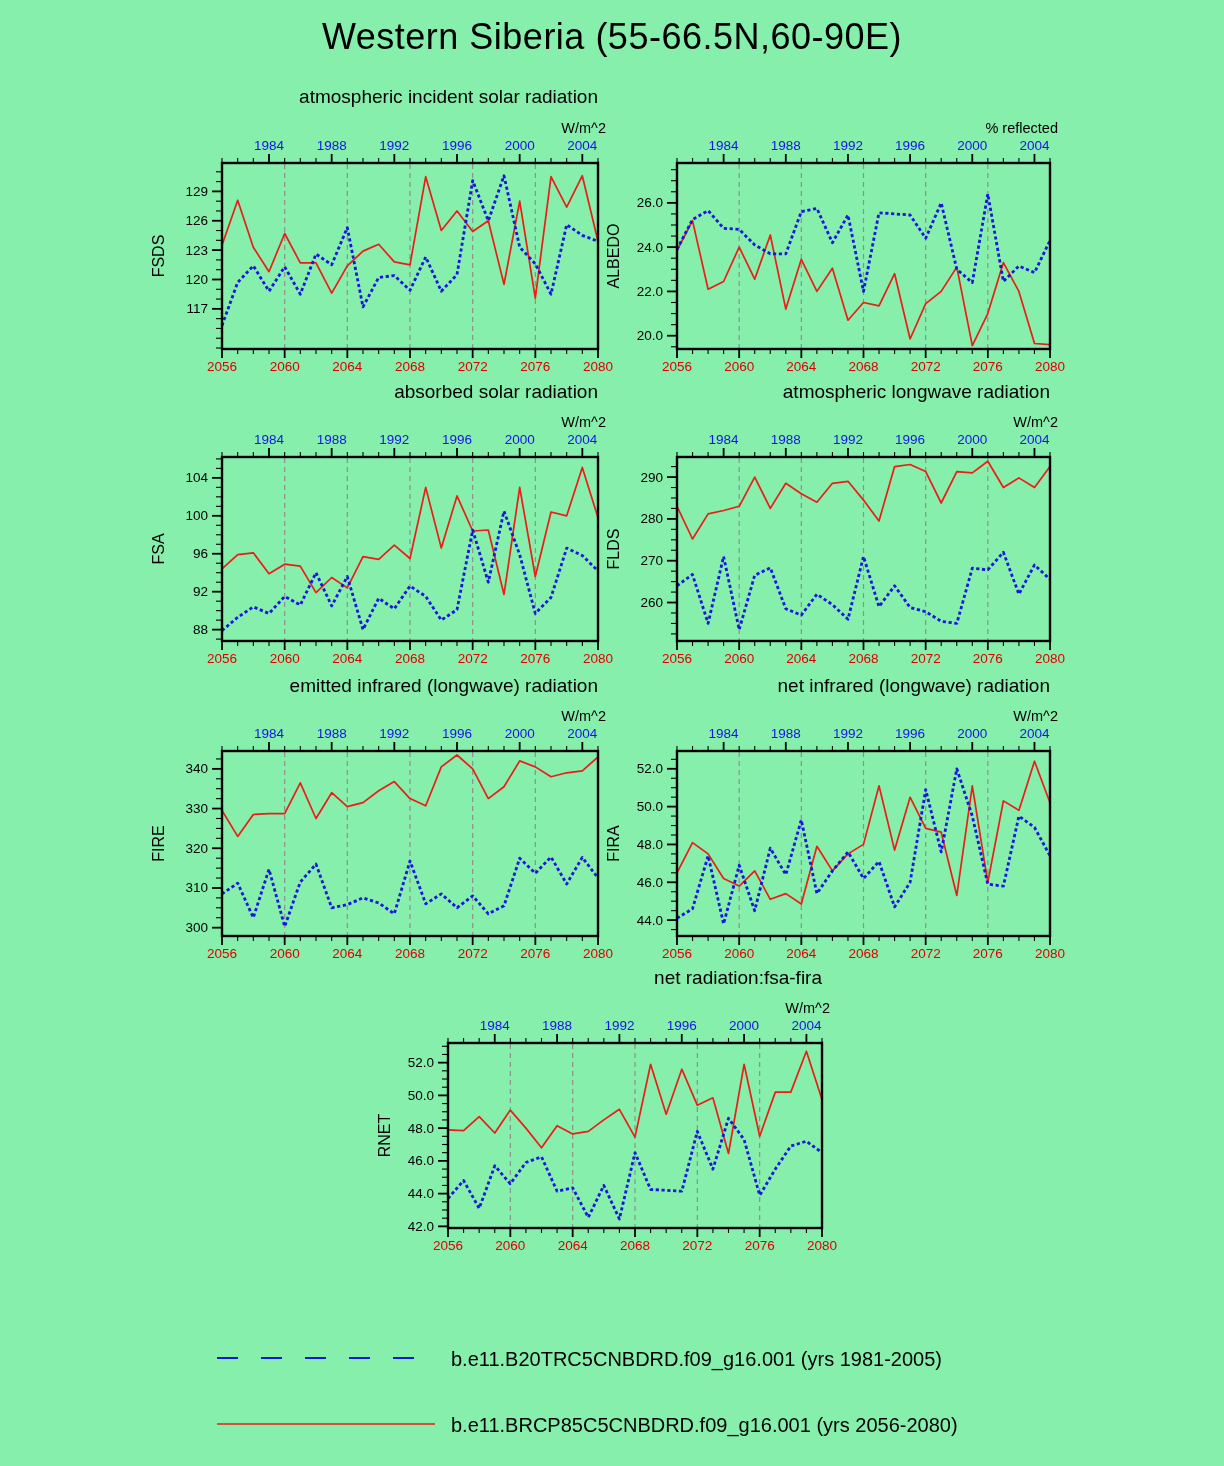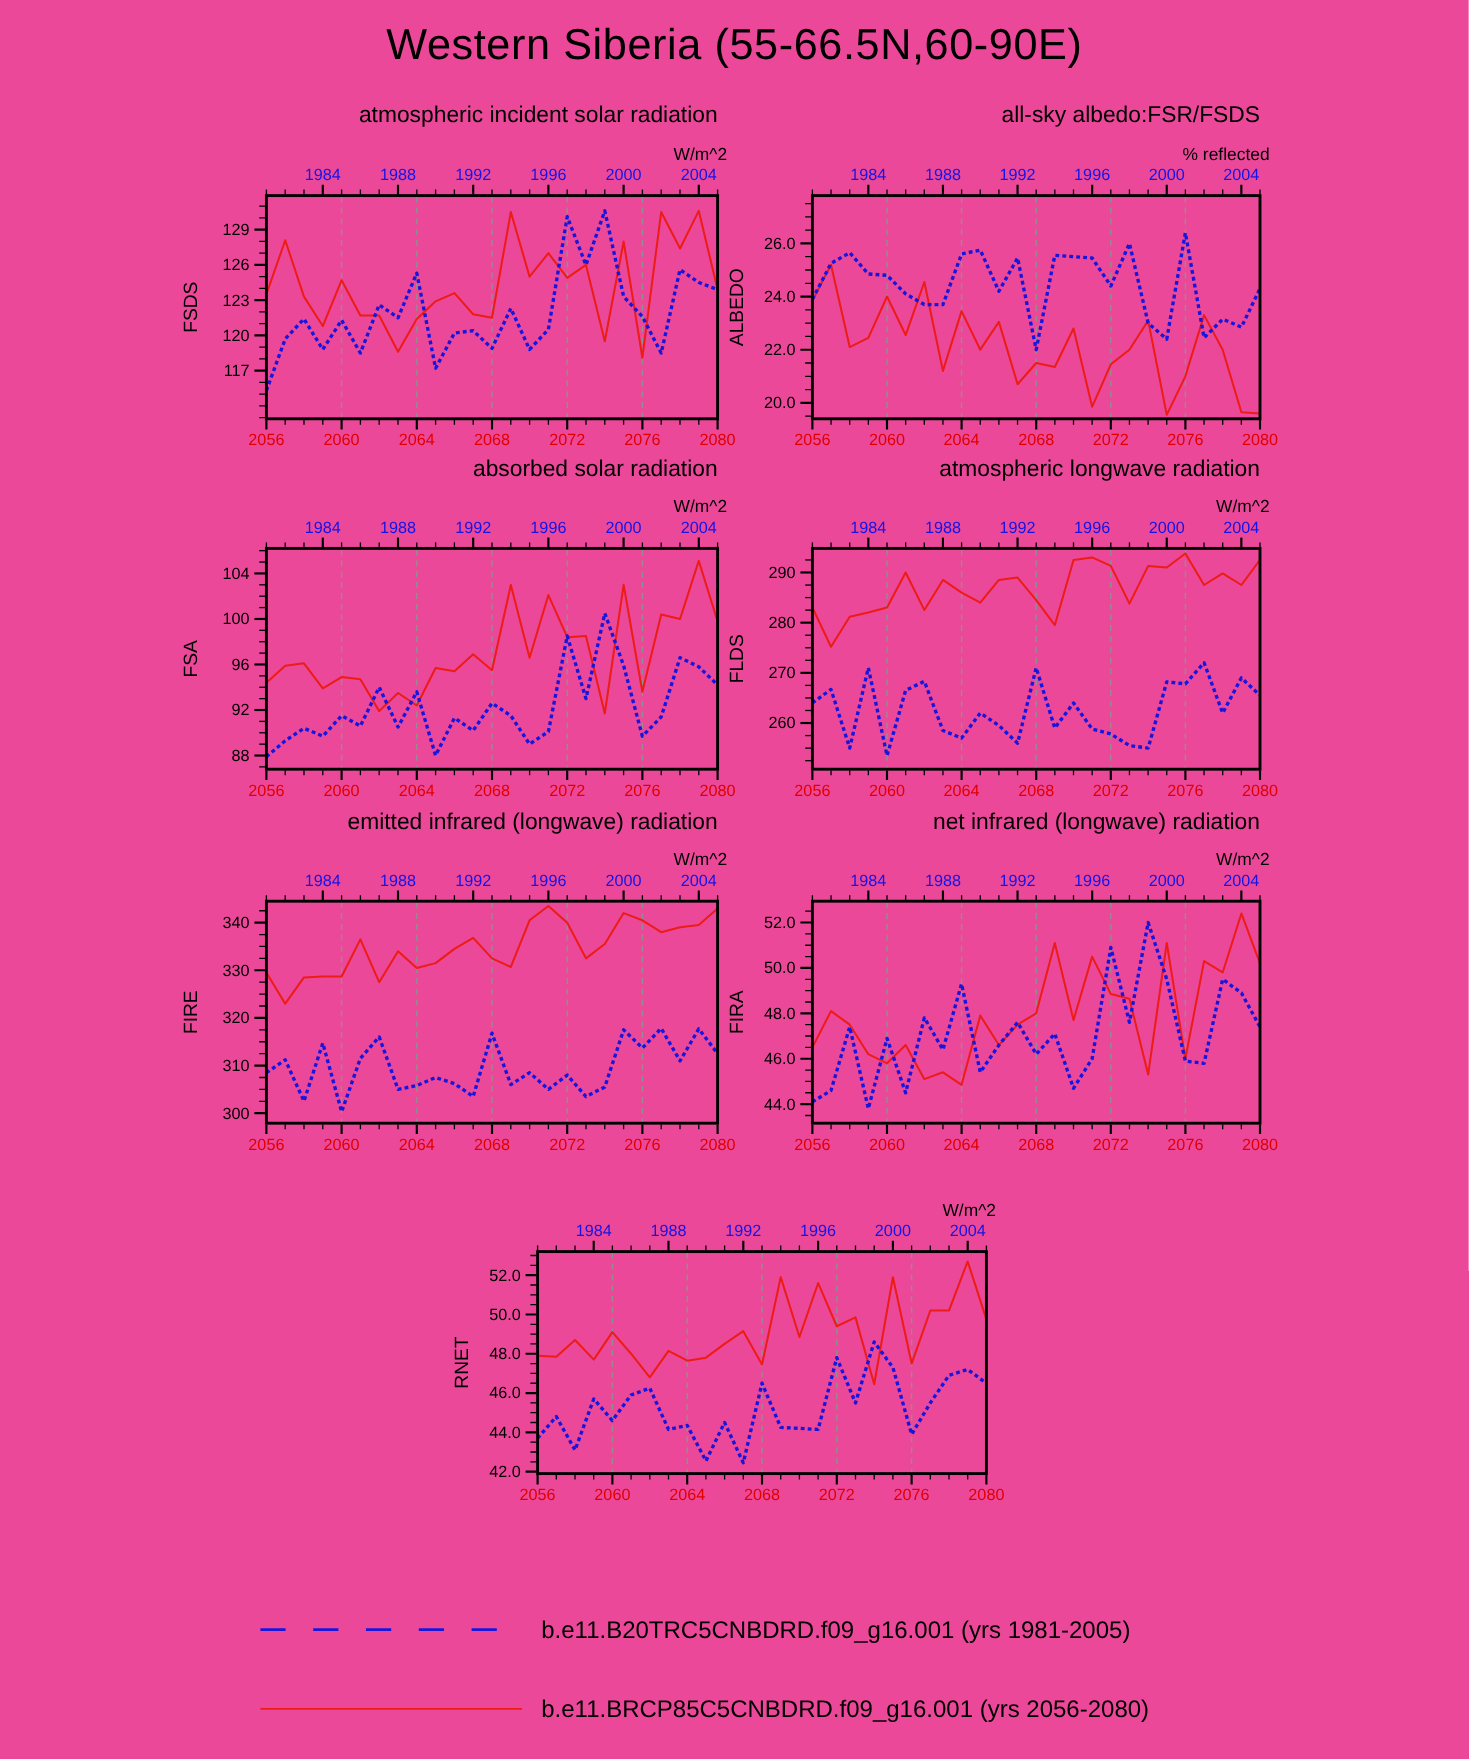--- a/index.html
+++ b/index.html
@@ -1,39 +1,39 @@
 <!DOCTYPE html>
 <html><head>
 <meta charset="utf-8">
 <style>
   html,body{margin:0;padding:0;background:#ffffff;}
-  .page{position:relative;width:1224px;height:1466px;background:#ec4899;overflow:hidden;
+  .page{position:relative;width:1224px;height:1466px;background:#86efac;overflow:hidden;
         font-family:"Liberation Sans","DejaVu Sans",sans-serif;color:#000;}
   .fig-title{position:absolute;left:0;top:16px;width:1224px;text-align:center;
              font-size:36px;letter-spacing:0.5px;}
   .panel-title{position:absolute;text-align:right;font-size:19px;line-height:22px;}
   .panel{position:absolute;}
   .panel svg{display:block;}
   .legend-row{position:absolute;display:flex;align-items:flex-end;height:26px;}
   .legend-row .sample{width:222px;height:26px;flex:0 0 auto;}
   .legend-row .lbl{margin-left:14px;font-size:20px;white-space:nowrap;}
 </style>
 </head>
 <body>
 
 <div class="page">
 
   <div class="fig-title">Western Siberia (55-66.5N,60-90E)</div>
 
   <div class="panel-title" style="left:222px;top:86px;width:376px;">atmospheric incident solar radiation</div>
-  <div class="panel-title" style="left:677px;top:86px;width:373px;">all-sky albedo:FSR/FSDS</div>
   <div class="panel-title" style="left:677px;top:381px;width:373px;">atmospheric longwave radiation</div>
   <div class="panel-title" style="left:222px;top:381px;width:376px;">absorbed solar radiation</div>
   <div class="panel-title" style="left:677px;top:675px;width:373px;">net infrared (longwave) radiation</div>
   <div class="panel-title" style="left:222px;top:675px;width:376px;">emitted infrared (longwave) radiation</div>
+  <div class="panel-title" style="left:448px;top:967px;width:374px;">net radiation:fsa-fira</div>
 
   <div class="panel" style="left: 142px; top: 107px;">
       <svg width="472" height="282">
         <line x1="142.66666666666666" y1="57" x2="142.66666666666666" y2="241" stroke="#8f8f8f" stroke-width="1.2" stroke-dasharray="5 4"></line>
         <line x1="205.33333333333331" y1="57" x2="205.33333333333331" y2="241" stroke="#8f8f8f" stroke-width="1.2" stroke-dasharray="5 4"></line>
         <line x1="268" y1="57" x2="268" y2="241" stroke="#8f8f8f" stroke-width="1.2" stroke-dasharray="5 4"></line>
         <line x1="330.66666666666663" y1="57" x2="330.66666666666663" y2="241" stroke="#8f8f8f" stroke-width="1.2" stroke-dasharray="5 4"></line>
         <line x1="393.3333333333333" y1="57" x2="393.3333333333333" y2="241" stroke="#8f8f8f" stroke-width="1.2" stroke-dasharray="5 4"></line>
         <polyline points="80.0,138.2 95.7,93.2 111.3,140.2 127.0,164.7 142.7,126.5 158.3,155.9 174.0,155.9 189.7,186.2 205.3,158.8 221.0,144.1 236.7,137.3 252.3,154.9 268.0,157.8 283.7,69.7 299.3,123.5 315.0,104.0 330.7,124.5 346.3,113.8 362.0,177.4 377.7,94.2 393.3,191.1 409.0,69.7 424.7,100.1 440.3,68.7 456.0,134.3" fill="none" stroke="#ec1c16" stroke-width="1.7" stroke-linejoin="round" stroke-linecap="butt"></polyline>
         <polyline points="80.0,218.5 95.7,175.4 111.3,158.8 127.0,184.2 142.7,159.8 158.3,187.2 174.0,147.0 189.7,157.8 205.3,120.6 221.0,199.9 236.7,170.5 252.3,168.6 268.0,183.3 283.7,150.0 299.3,184.2 315.0,167.6 330.7,73.6 346.3,113.8 362.0,68.7 377.7,140.2 393.3,156.8 409.0,187.2 424.7,117.7 440.3,128.4 456.0,134.3" fill="none" stroke="#1616dd" stroke-width="2.8" stroke-linejoin="round" stroke-linecap="butt" stroke-dasharray="3.2 2.6"></polyline>

